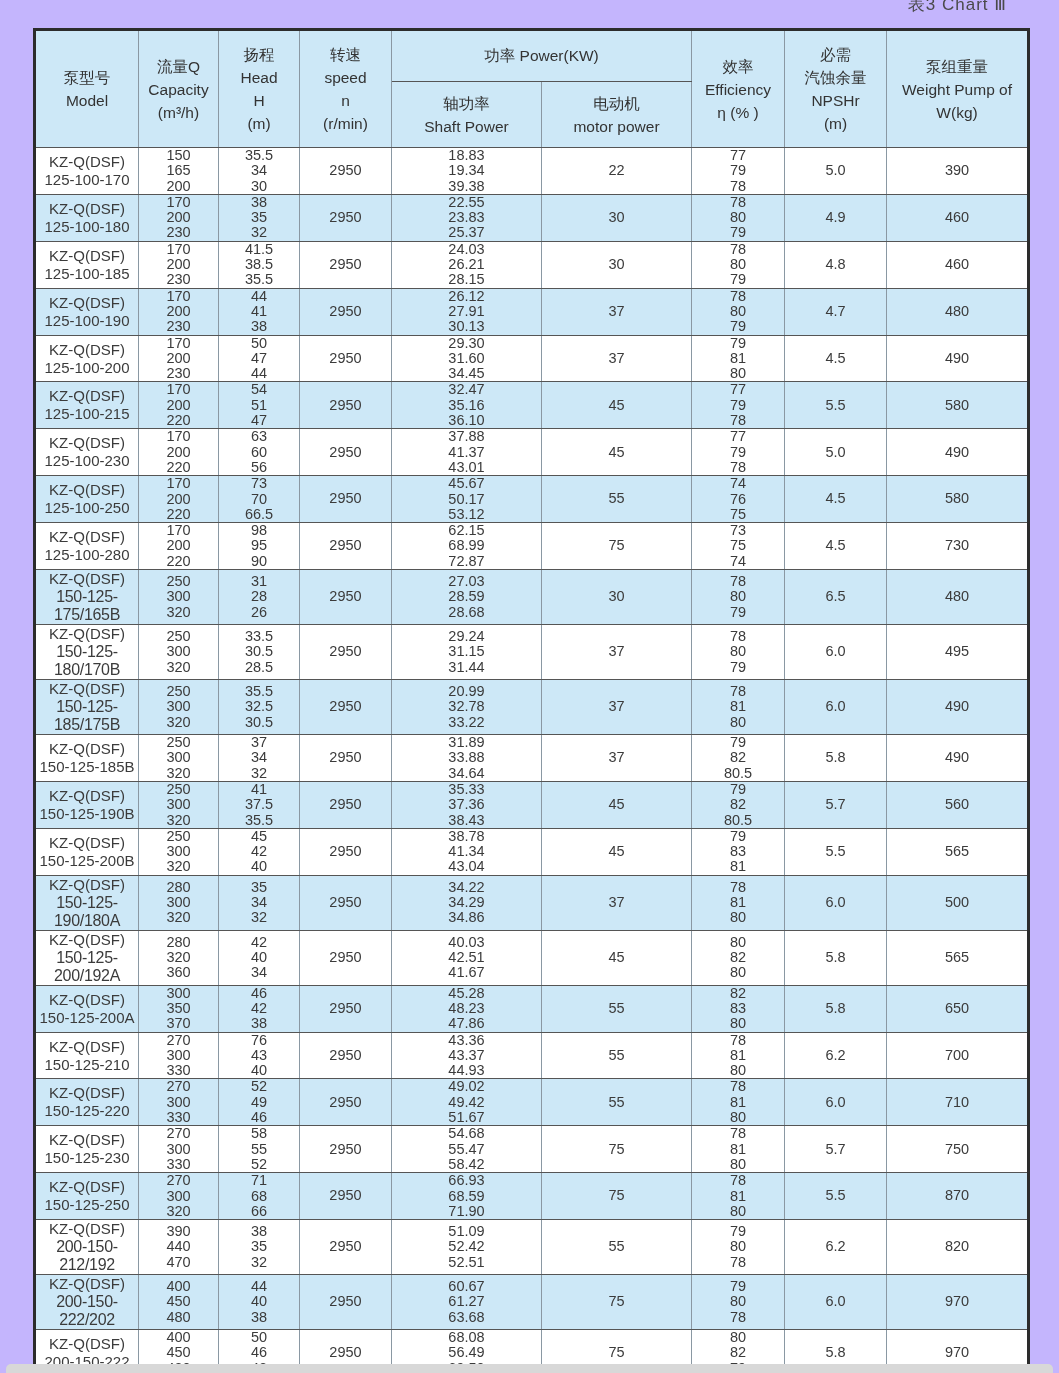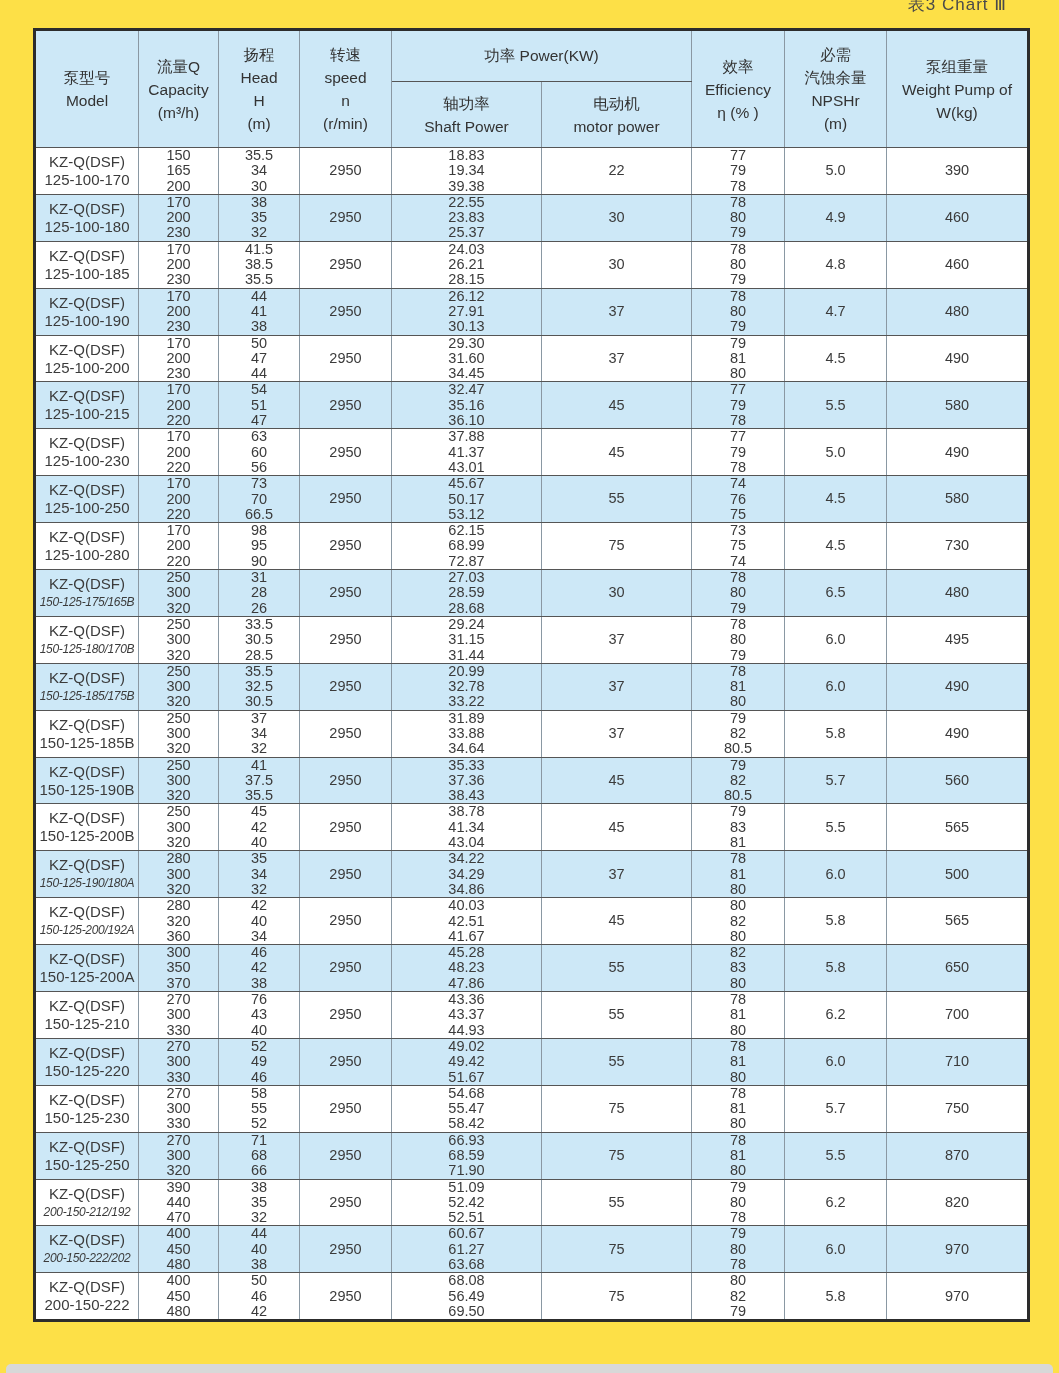--- a/index.html
+++ b/index.html
@@ -1,21 +1,21 @@
 <!DOCTYPE html>
 <html><head>
 <meta charset="utf-8">
 <style>
   * { margin: 0; padding: 0; box-sizing: border-box; }
   html, body { background: #ffffff; }
   .page {
     position: relative;
     width: 1059px;
     height: 1373px;
-    background: #fde047;
+    background: #c4b5fd;
     overflow: hidden;
     font-family: "Liberation Sans", "DejaVu Sans", sans-serif;
     color: #3b3b3b;
   }
   .chart-label {
     position: absolute;
     top: -7px;
     right: 52px;
     font-size: 17px;
     letter-spacing: 1px;
@@ -48,21 +48,21 @@
     color: #333333;
     line-height: 24px;
   }
   thead tr.group-row { height: 52px; }
   thead tr.sub-row { height: 66px; }
   thead .hline { line-height: 23px; }
   tbody tr { height: 35px; background: #ffffff; }
   tbody tr.alt { background: #cde8f7; }
   tbody td { font-size: 14.5px; color: #3b3b3b; line-height: 15.5px; }
   td.model-cell { font-size: 15px; line-height: 18px; }
-  .model-code.long { font-size: 12px; letter-spacing: -0.3px; font-style: italic; }
+  .model-code.long { font-size: 16px; letter-spacing: -0.3px; }
   .lines div { line-height: 15.3px; }
   .bottom-strip {
     position: absolute;
     left: 6px;
     right: 6px;
     bottom: 0;
     height: 9px;
     background: #d8d8d8;
     border-radius: 5px 5px 0 0;
   }

